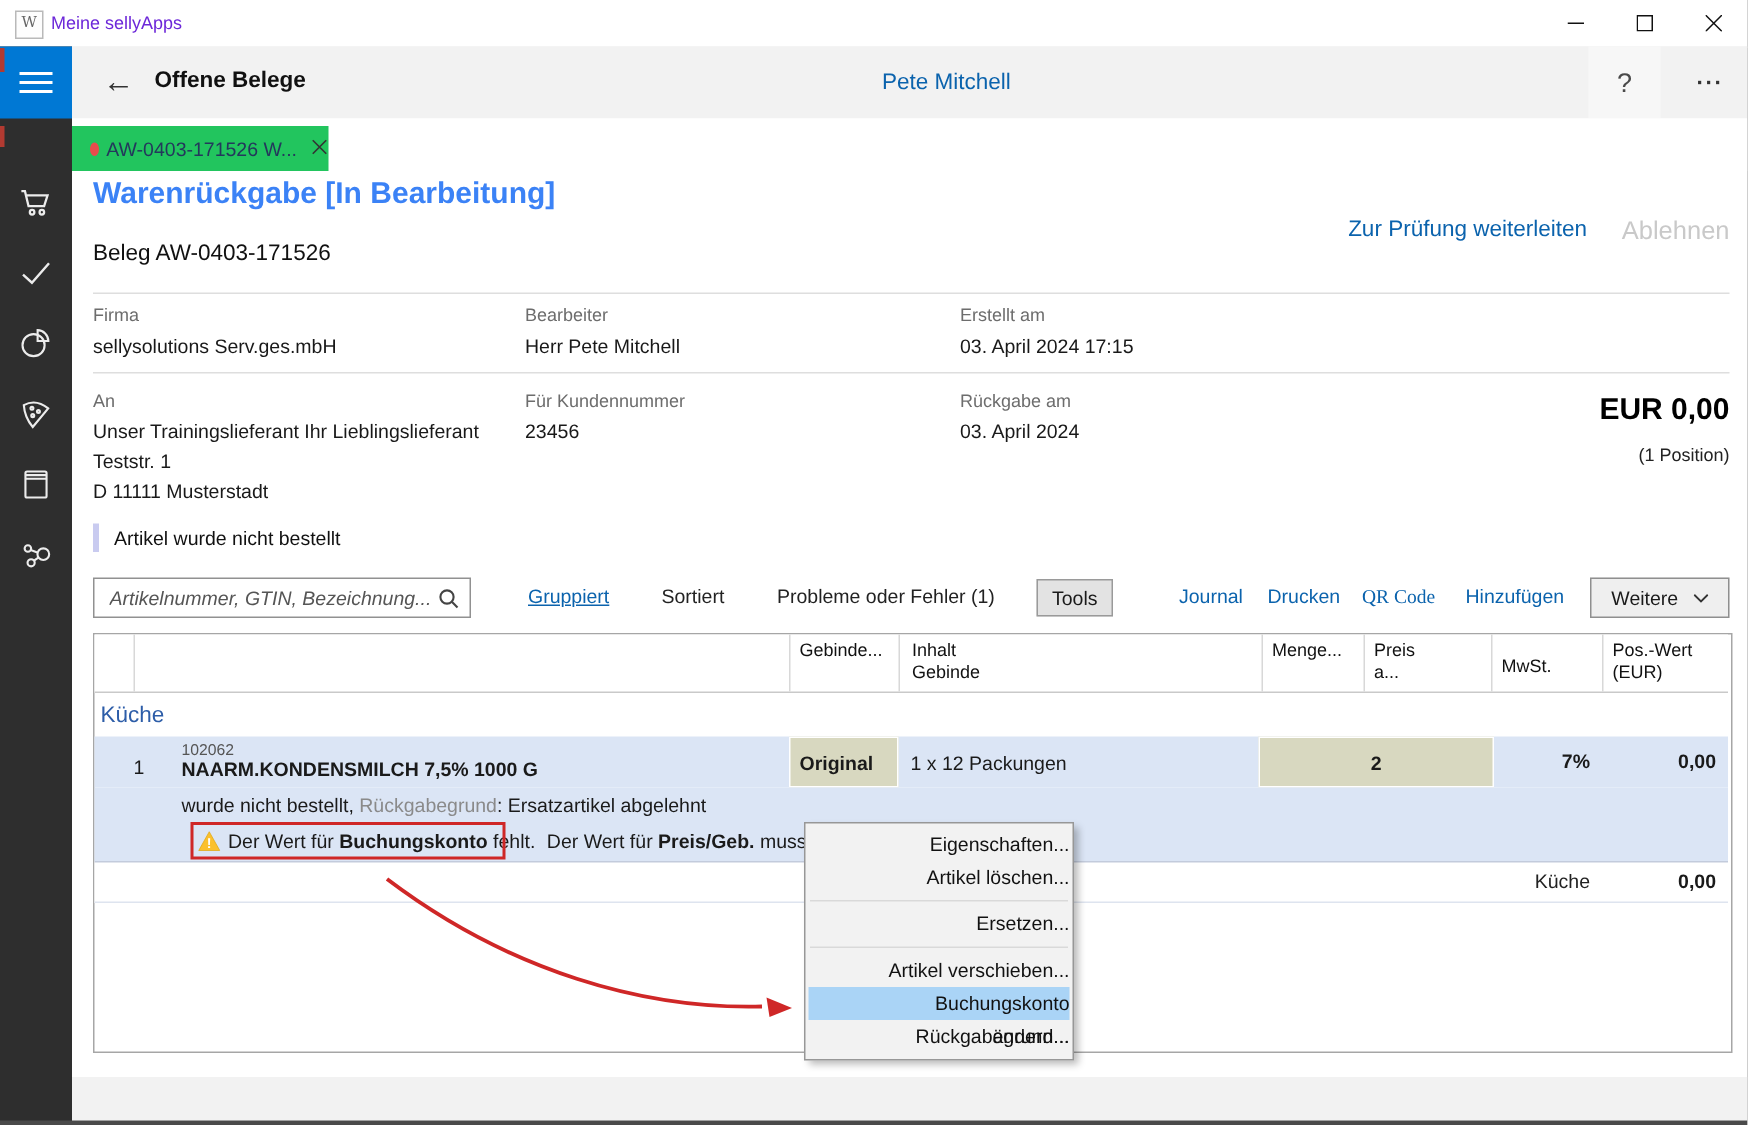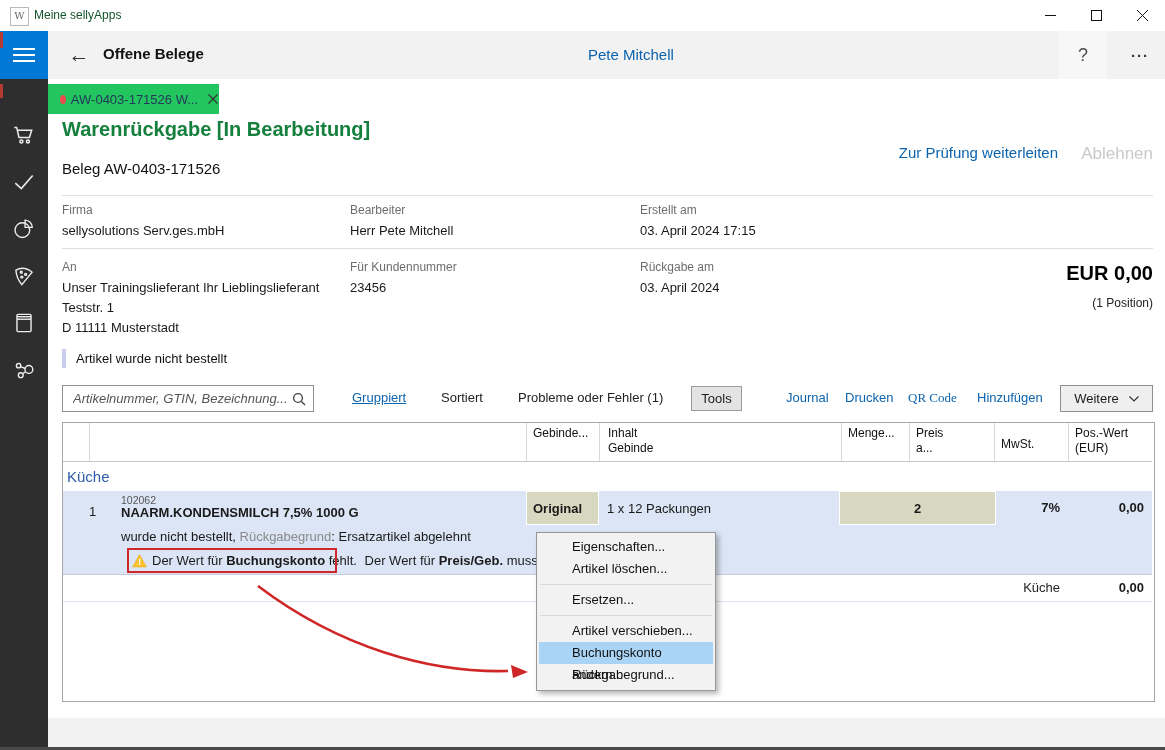--- a/index.html
+++ b/index.html
@@ -6,21 +6,21 @@
   .window{
     position:relative;width:1165px;height:750px;background:#fff;
     font-family:"Liberation Sans",sans-serif;color:#1a1a1a;overflow:hidden;
     outline:1px solid #8a8a8a;
   }
   .abs{position:absolute;}
   
   .titlebar{left:0;top:0;width:1165px;height:31px;background:#fff;border-bottom:1px solid #f0f0f0;}
   .app-icon{left:10px;top:7px;width:17px;height:17px;border:1px solid #b9b9b9;background:#fdfdfd;
     font-family:"DejaVu Serif",serif;font-size:10px;color:#666;text-align:center;line-height:16px;}
-  .app-title{left:34px;top:8px;font-size:12px;color:#14532d;}
+  .app-title{left:34px;top:8px;font-size:12px;color:#6d28d9;}
   .winbtn{top:0;width:46px;height:31px;display:flex;align-items:center;justify-content:center;}
   
   .sidebar{left:0;top:31px;width:48px;height:719px;background:#2e2e2e;}
   .hamburger{left:0;top:0;width:48px;height:48px;background:#0078d4;display:flex;flex-direction:column;justify-content:center;align-items:center;gap:4px;}
   .hamburger span{display:block;width:22px;height:2px;background:#fff;}
   .navicon{left:0;width:48px;height:48px;display:flex;align-items:center;justify-content:center;}
   .gearbtn{left:0;top:703px;width:48px;height:46px;display:flex;align-items:center;justify-content:center;
     font-size:19px;color:#dcdcdc;}
   .sliver{left:0;width:3px;background:#b23a31;}
   
@@ -30,21 +30,21 @@
   .username{left:540px;top:15px;font-size:15px;color:#0b63ad;}
   .helpbtn{left:1011px;top:0;width:48px;height:48px;background:#f7f7f7;display:flex;align-items:center;justify-content:center;font-size:18px;color:#4a4a4a;font-weight:300;}
   .morebtn{left:1068px;top:0;width:48px;height:48px;display:flex;align-items:center;justify-content:center;font-size:15px;color:#333;letter-spacing:1px;font-weight:700;}
   
   .tabstrip{left:48px;top:79px;width:1117px;height:35px;background:#fff;}
   .tab{left:0;top:5px;width:171px;height:30px;background:#22c55e;display:flex;align-items:center;}
   .tabdot{width:9px;height:9px;border-radius:50%;background:#e84c4c;margin-left:12px;}
   .tablabel{margin-left:5px;font-size:13px;color:#24385c;white-space:nowrap;}
   .tabclose{margin-left:8px;width:20px;text-align:center;color:#333;}
   
-  .h1{left:62px;top:118px;font-size:20px;font-weight:700;color:#15803d;}
+  .h1{left:62px;top:118px;font-size:20px;font-weight:700;color:#3b82f6;}
   .h2{left:62px;top:160px;font-size:15px;color:#111;}
   .act-forward{top:144px;right:107px;font-size:15px;color:#0b63ad;}
   .act-reject{top:144px;right:12px;font-size:17px;color:#c9c9c9;margin-left:24px;}
   .hr{left:62px;width:1091px;height:1px;background:#dedede;}
   .flabel{font-size:12px;color:#6d6d6d;}
   .fvalue{font-size:13px;color:#191919;line-height:20px;white-space:pre-line;}
   .total-amount{top:262px;right:12px;font-size:20px;font-weight:700;color:#000;}
   .total-pos{top:296px;right:12px;font-size:12px;color:#222;}
   .notebar{left:62px;top:349px;width:4px;height:19px;background:#c9cbf0;}
   .notetext{left:76px;top:351px;font-size:13px;color:#111;}
@@ -65,21 +65,21 @@
   .itemrow{left:0;top:68px;width:1089px;height:34px;background:#dbe5f5;}
   .beige{background:#d8d8c0;border:1px solid #fff;box-sizing:border-box;}
   .subrow{left:0;width:1089px;background:#dbe5f5;font-size:13px;}
   .sumrow{left:0;top:151px;width:1089px;height:26px;background:#fff;border-top:1px solid #c3cbdc;border-bottom:1px solid #dee4ef;box-sizing:content-box;}
   .gray{color:#8a8a8a;}
   .b{font-weight:700;}
   .sb{font-weight:600;}
   
   .redbox{left:127px;top:548px;width:210px;height:25px;border:2px solid #cf2727;z-index:8;box-sizing:border-box;}
   
-  .menu{left:536px;top:532px;width:180px;background:#f2f2f2;border:1px solid #979797;box-shadow:3px 3px 5px rgba(0,0,0,.28);z-index:10;padding:3px 0 4px 0;box-sizing:border-box;}
+  .menu{left:536px;top:548px;width:180px;background:#f2f2f2;border:1px solid #979797;box-shadow:3px 3px 5px rgba(0,0,0,.28);z-index:10;padding:3px 0 4px 0;box-sizing:border-box;text-align:right;}
   .mitem{height:22px;line-height:22px;font-size:13px;color:#111;padding-left:33px;margin:0 2px;}
   .mitem.hl{background:#aad4f6;}
   .msep{height:1px;background:#d9d9d9;margin:4px 3px;}
   .footer{left:48px;top:718px;width:1117px;height:29px;background:#f2f2f2;}
   .bottombar{left:0;top:747px;width:1165px;height:3px;background:#4a4a4a;}
   svg.icon{display:block;}
 </style>
 </head>
 <body>
 

